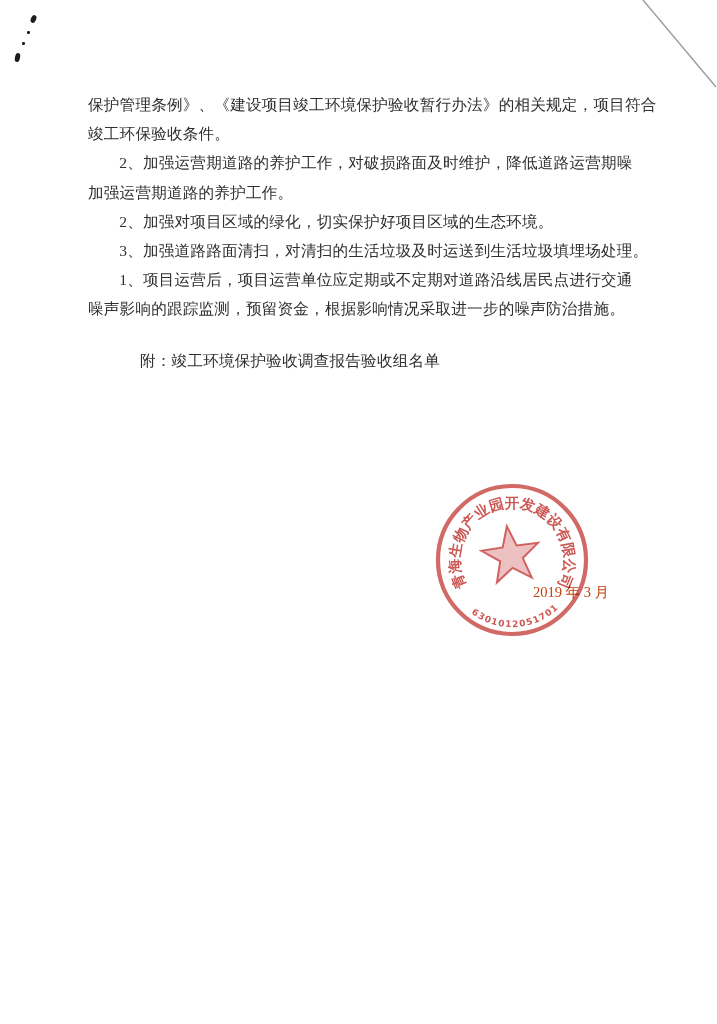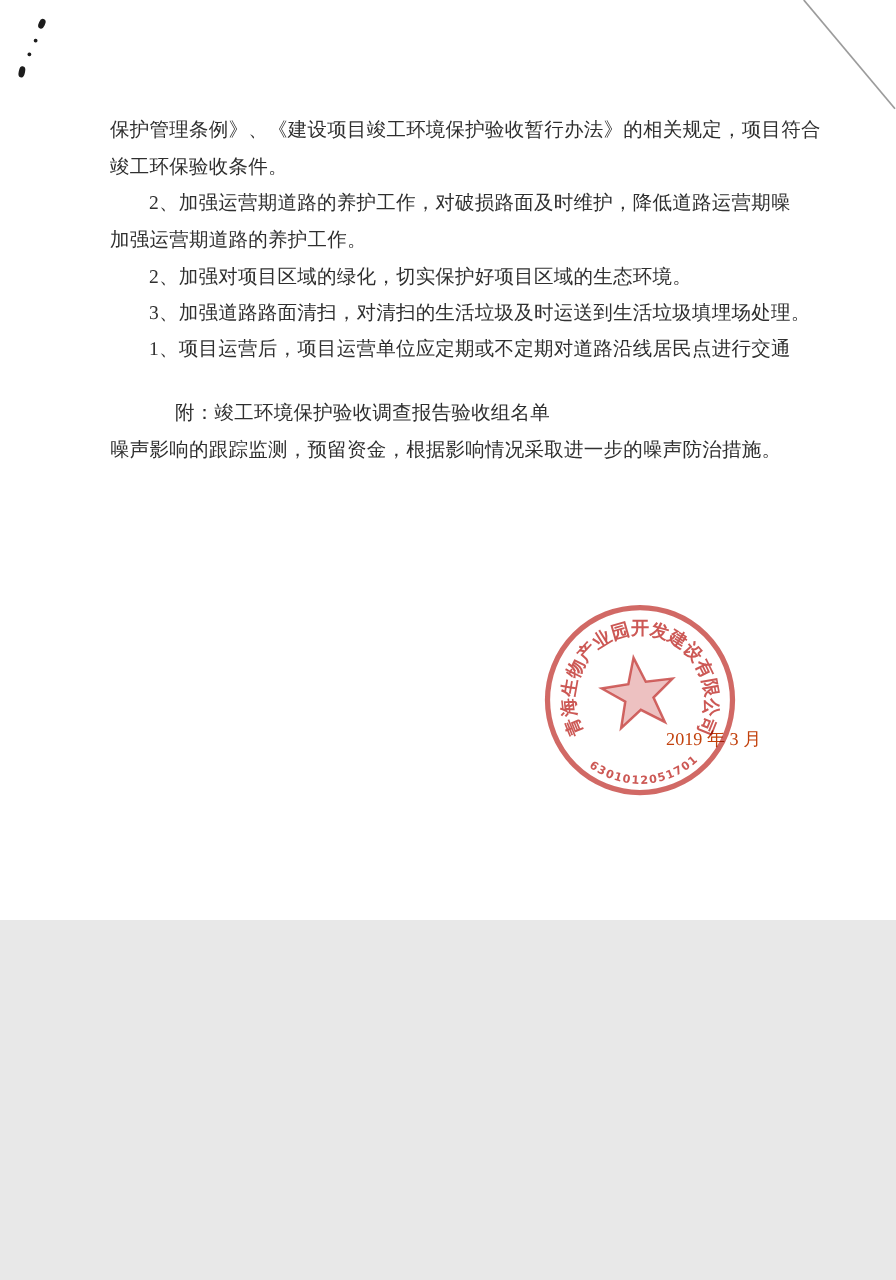--- a/index.html
+++ b/index.html
@@ -2,21 +2,21 @@
 <html><head>
 <meta charset="utf-8">
 <style>
   * { margin: 0; padding: 0; box-sizing: border-box; }
   html, body { background: #e8e8e8; }
   body { font-family: "Liberation Serif", "DejaVu Serif", serif; }
 
   .page {
     position: relative;
     width: 717px;
-    height: 736px;
+    height: 1024px;
     margin: 0 auto;
     background: #ffffff;
     overflow: hidden;
   }
 
   
   .ink-speck { position: absolute; background: #1c1c1c; border-radius: 45%; }
   .speck-1 { left: 31px; top: 15px; width: 5px; height: 8px; transform: rotate(24deg); }
   .speck-2 { left: 27px; top: 31px; width: 3px; height: 3px; }
   .speck-3 { left: 22px; top: 42px; width: 3px; height: 3px; }
@@ -101,22 +101,22 @@
   </svg>
 
   <div class="body-text">
     <div class="line">保护管理条例》、《建设项目竣工环境保护验收暂行办法》的相关规定，项目符合</div>
     <div class="line">竣工环保验收条件。</div>
     <div class="line indent-2">2、加强运营期道路的养护工作，对破损路面及时维护，降低道路运营期噪</div>
     <div class="line">加强运营期道路的养护工作。</div>
     <div class="line indent-2">2、加强对项目区域的绿化，切实保护好项目区域的生态环境。</div>
     <div class="line indent-2">3、加强道路路面清扫，对清扫的生活垃圾及时运送到生活垃圾填埋场处理。</div>
     <div class="line indent-2">1、项目运营后，项目运营单位应定期或不定期对道路沿线居民点进行交通</div>
+    <div class="line">噪声影响的跟踪监测，预留资金，根据影响情况采取进一步的噪声防治措施。</div>
     <div class="line attachment">附：竣工环境保护验收调查报告验收组名单</div>
-    <div class="line">噪声影响的跟踪监测，预留资金，根据影响情况采取进一步的噪声防治措施。</div>
   </div>
 
   <div class="date-line">2019 年 3 月</div>
 
   <svg class="seal" id="seal-svg" viewBox="0 0 190 190">
     <circle cx="95" cy="95" r="74" fill="none" stroke="#c84a46" stroke-width="4.2" opacity="0.9"></circle>
     <polygon points="0,-30 7.05,-9.71 28.53,-9.27 11.41,3.71 17.63,24.27 0,12 -17.63,24.27 -11.41,3.71 -28.53,-9.27 -7.05,-9.71" transform="translate(94,91) rotate(-8)" fill="rgba(205,80,78,0.38)" stroke="rgba(196,60,58,0.85)" stroke-width="2"></polygon>
     <g id="seal-arc-text">
         <text transform="translate(41.7,116.5) rotate(248.0)" text-anchor="middle" dy="0.35em" class="arc-char">青</text>
         <text transform="translate(37.8,101.0) rotate(264.0)" text-anchor="middle" dy="0.35em" class="arc-char">海</text>

